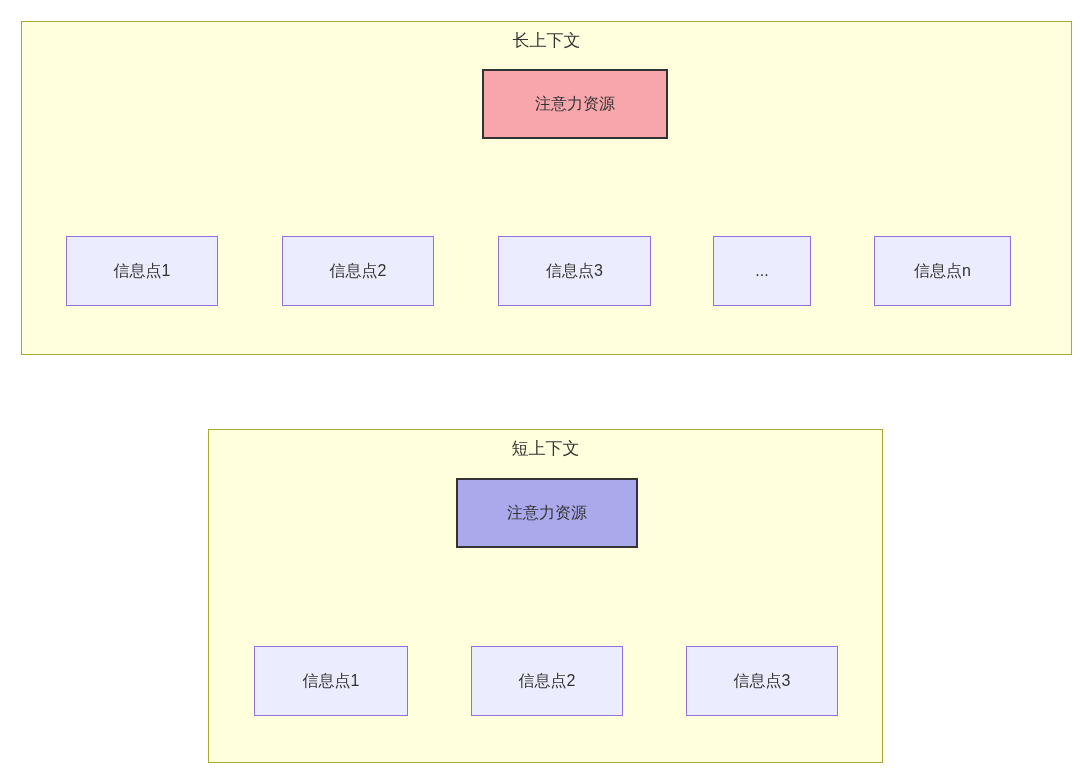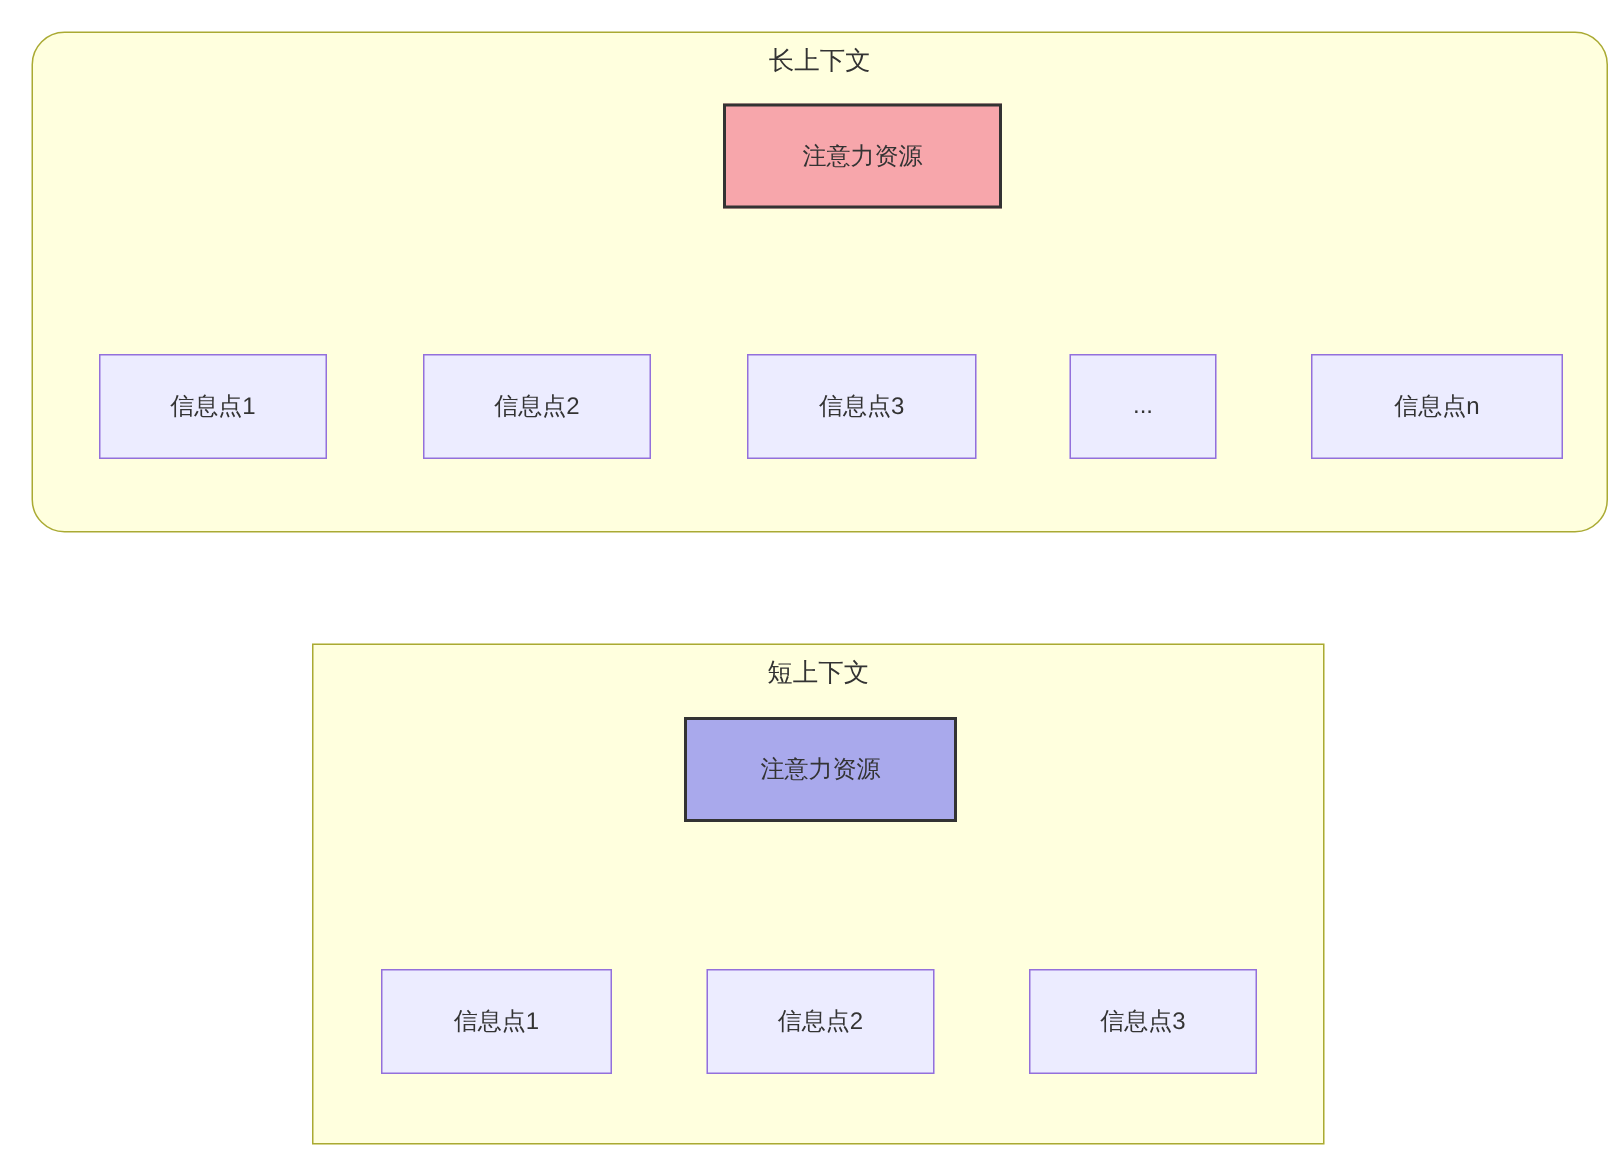--- a/index.html
+++ b/index.html
@@ -22,21 +22,21 @@
     color:var(--text);
     overflow:hidden;
   }
   .edges{position:absolute;left:0;top:0;width:1080px;height:774px;pointer-events:none;}
   .cluster{
     position:absolute;
     background:var(--container-fill);
     border:1px solid var(--container-border);
     box-sizing:border-box;
   }
-  .cluster-long{left:21px;top:21px;width:1051px;height:334px;border-radius:22px;}
+  .cluster-long{left:21px;top:21px;width:1051px;height:334px;}
   .cluster-short{left:208px;top:429px;width:675px;height:334px;}
   .cluster-title{
     position:absolute;left:0;top:7px;width:100%;
     text-align:center;font-size:17px;font-weight:500;color:var(--text);
   }
   .node{
     position:absolute;
     display:flex;align-items:center;justify-content:center;
     box-sizing:border-box;
     font-size:16px;font-weight:500;color:var(--text);
@@ -49,21 +49,21 @@
   .node-attention{border:2px solid var(--attention-border);}
   .attention-long{background:var(--attention-long-fill);}
   .attention-short{background:var(--attention-short-fill);}
 
   
   .n-root-long{left:460px;top:47px;width:186px;height:70px;}
   .n-l1{left:44px; top:214px;width:152px;height:70px;}
   .n-l2{left:260px;top:214px;width:152px;height:70px;}
   .n-l3{left:476px;top:214px;width:153px;height:70px;}
   .n-ldots{left:691px;top:214px;width:98px;height:70px;}
-  .n-ln{left:852px;top:214px;width:168px;height:70px;}
+  .n-ln{left:852px;top:214px;width:137px;height:70px;}
 
   
   .n-root-short{left:247px;top:48px;width:182px;height:70px;}
   .n-s1{left:45px; top:216px;width:154px;height:70px;}
   .n-s2{left:262px;top:216px;width:152px;height:70px;}
   .n-s3{left:477px;top:216px;width:152px;height:70px;}
 </style>
 </head>
 <body>
 

